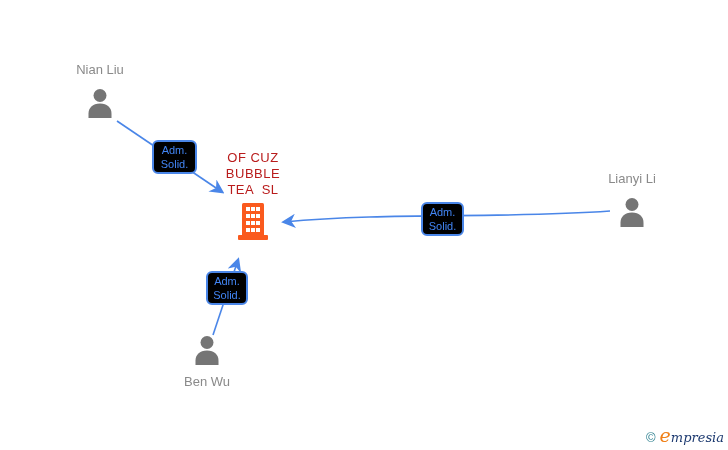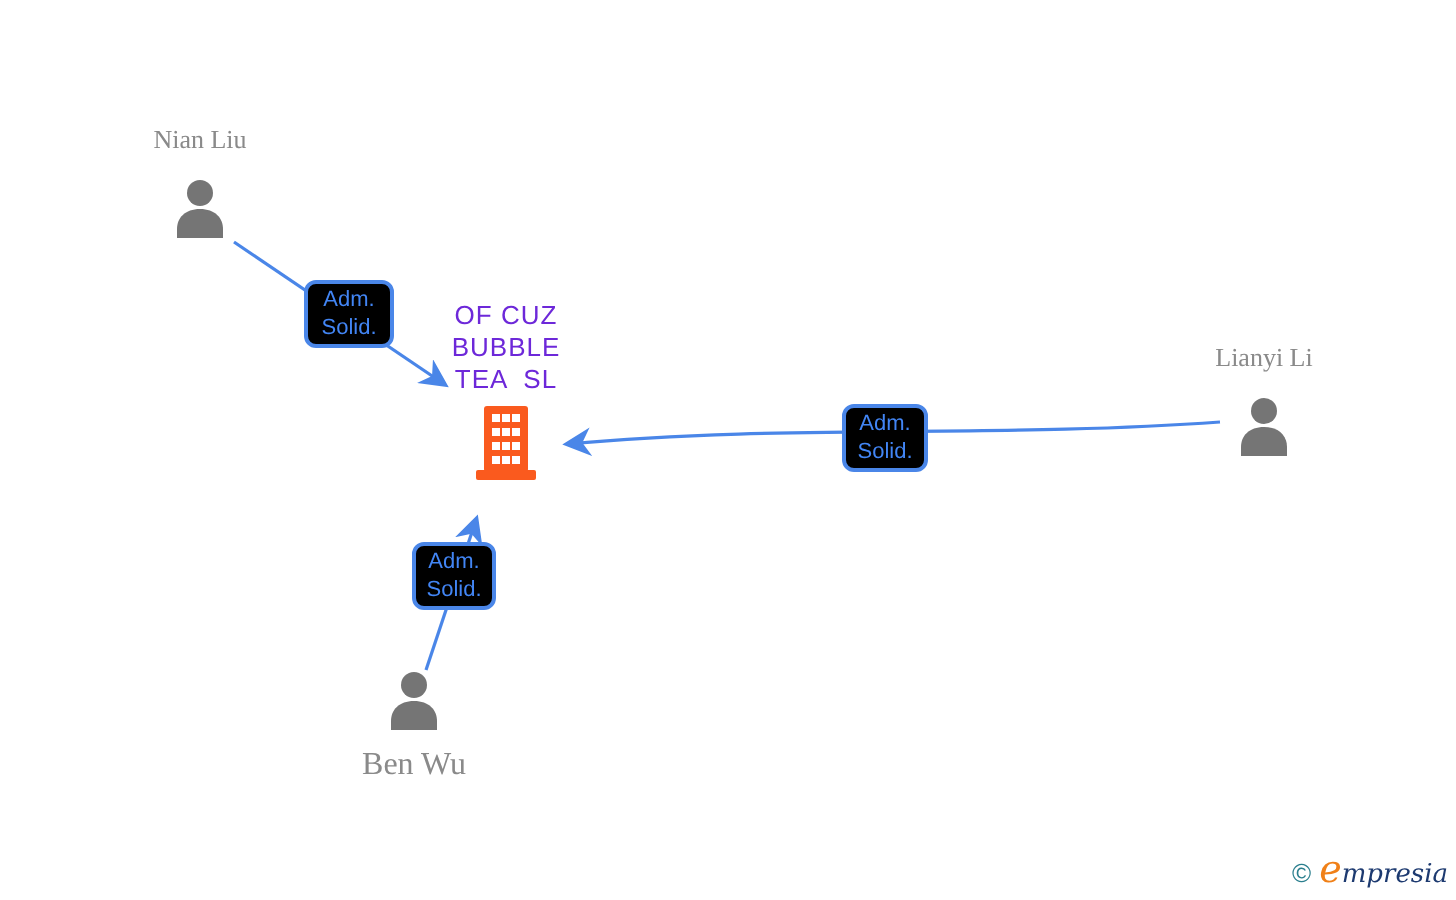--- a/index.html
+++ b/index.html
@@ -5,26 +5,26 @@
   html,body{margin:0;padding:0;background:#ffffff;}
   .canvas{
     position:relative;
     width:728px;height:450px;
     background:#ffffff;
     font-family:"Liberation Sans", sans-serif;
     overflow:hidden;
   }
   .edges{position:absolute;left:0;top:0;width:728px;height:450px;}
 
-  .person{position:absolute;width:64px;display:flex;flex-direction:column;align-items:center;cursor:pointer;font-family:Liberation Serif, serif;}
+  .person{position:absolute;width:64px;display:flex;flex-direction:column;align-items:center;cursor:pointer;}
   .plabel{font-size:13px;color:#8a8a8a;white-space:nowrap;margin-bottom:10px;}
-  .plabel-below{font-size:16px;color:#8a8a8a;white-space:nowrap;margin-top:8px;}
+  .plabel-below{font-size:13px;color:#8a8a8a;white-space:nowrap;margin-top:8px;}
 
   .company{position:absolute;left:203px;top:150px;width:100px;display:flex;flex-direction:column;align-items:center;cursor:pointer;}
-  .cname{font-size:13px;line-height:16px;color:#6d28d9;text-align:center;letter-spacing:0.5px;}
+  .cname{font-size:13px;line-height:16px;color:#b91c1c;text-align:center;letter-spacing:0.5px;}
   .cname div{white-space:pre;}
   .company svg{margin-top:5px;}
 
   .edge-label{
     position:absolute;
     box-sizing:border-box;
     background:#000000;
     border:2px solid #4a86e8;
     border-radius:6px;
     padding:2px 4px;

